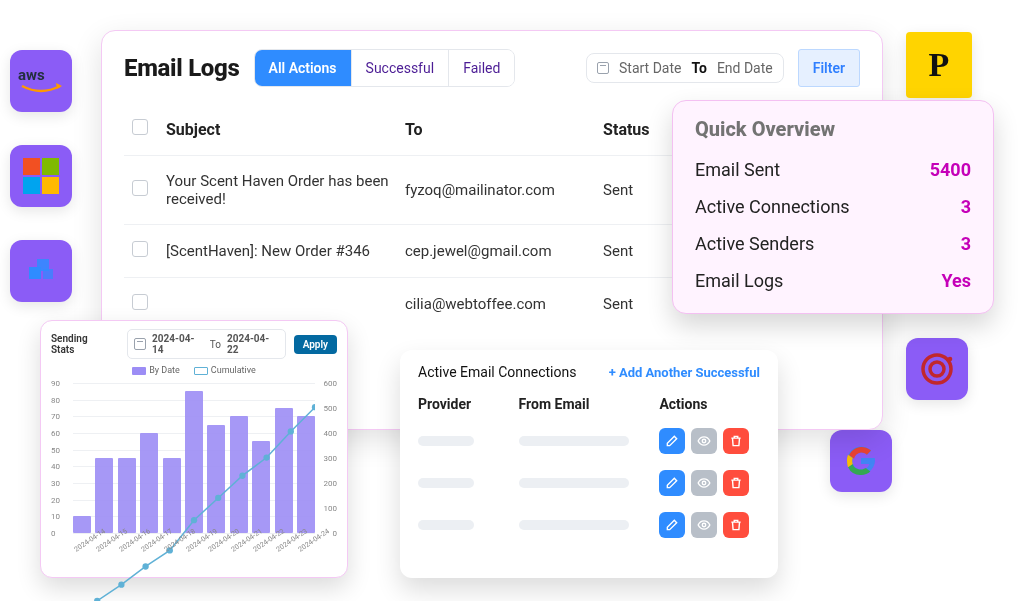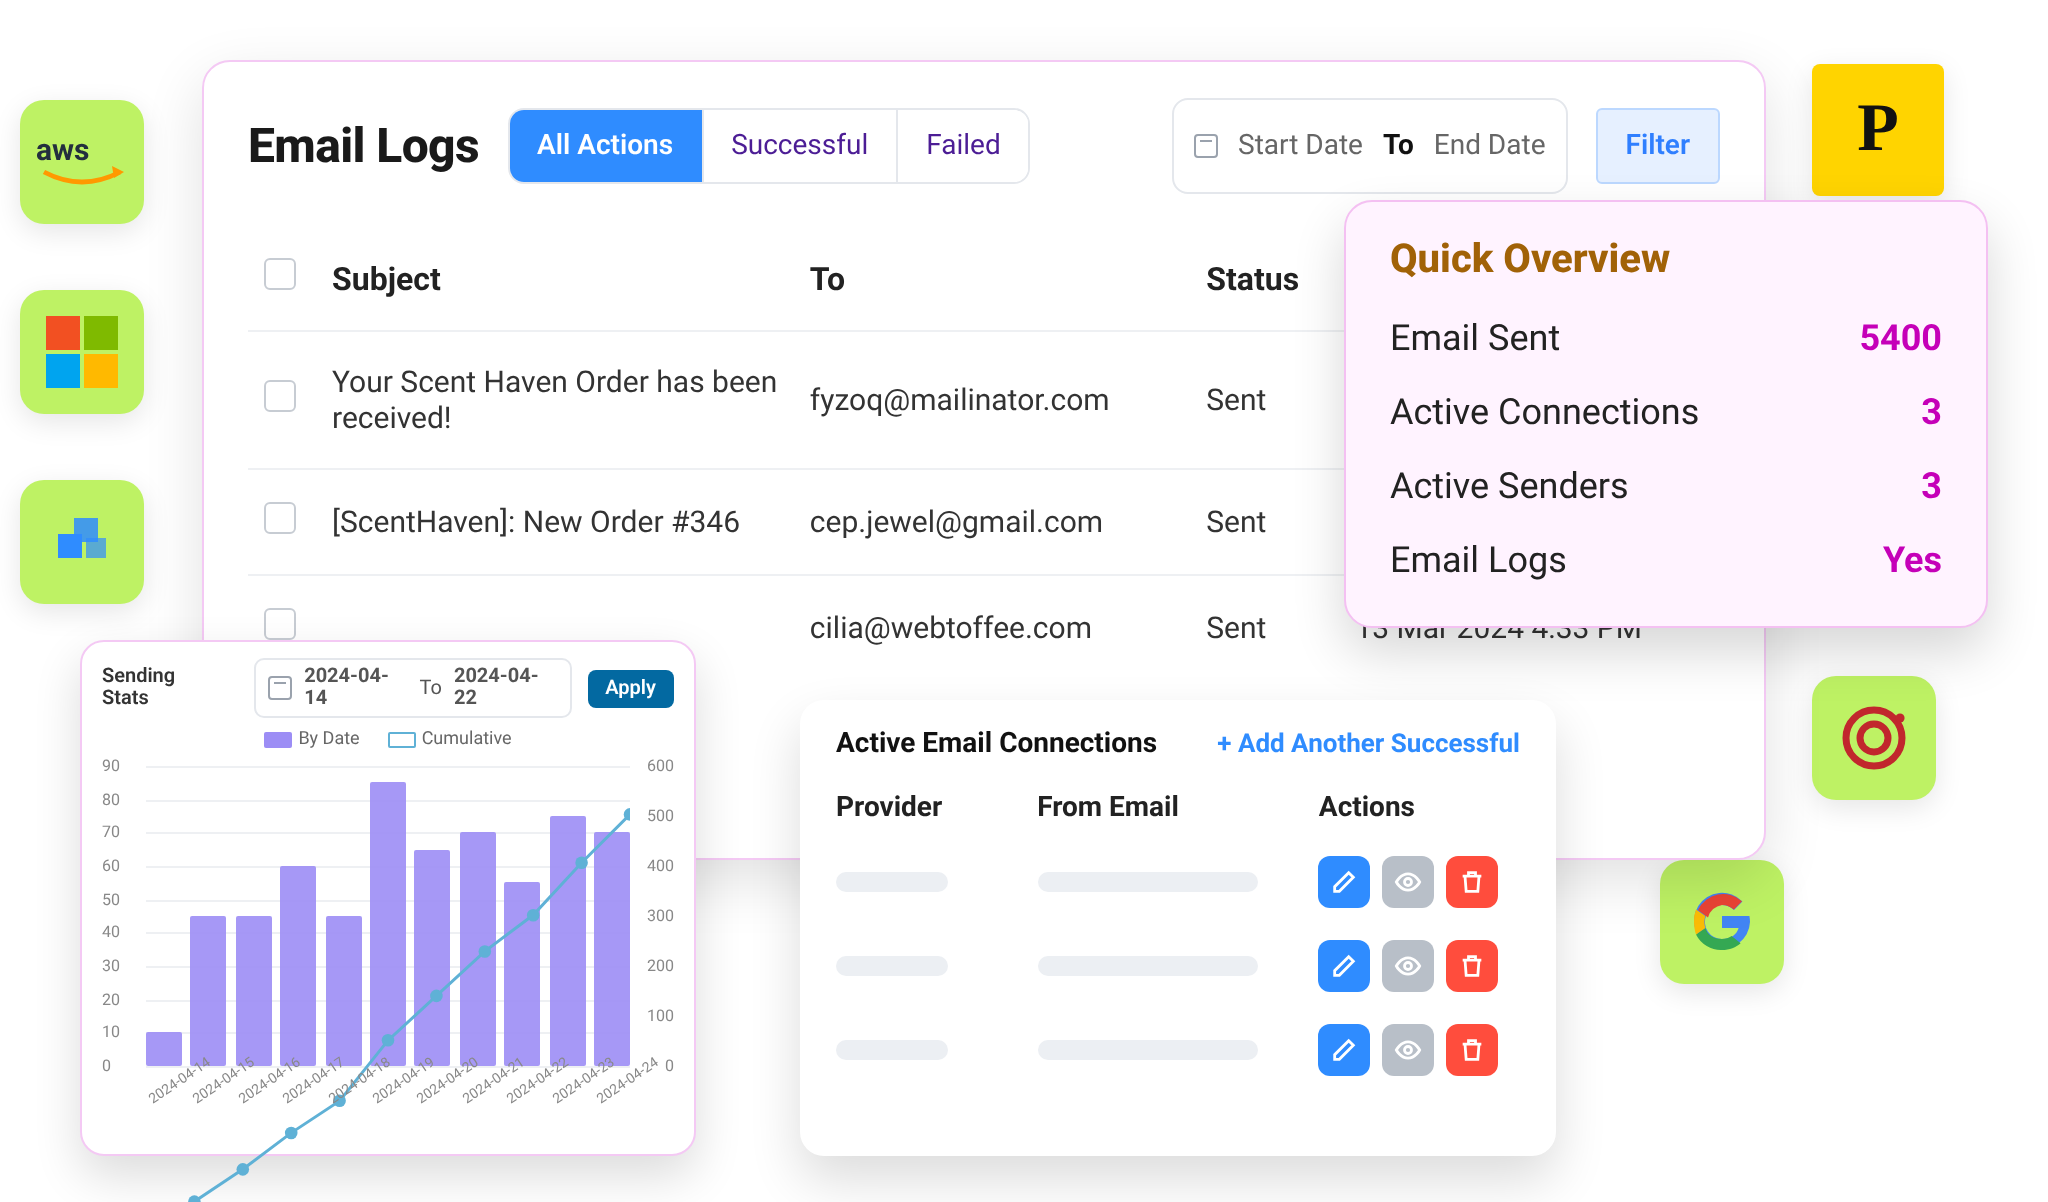--- a/index.html
+++ b/index.html
@@ -10,21 +10,21 @@
     background: #fff;
     position: relative;
     overflow: hidden;
     color: #1a1a1a;
   }
 
   
   .logo-tile {
     position: absolute;
     width: 62px; height: 62px;
-    background: #bef264;
+    background: #8b5cf6;
     border-radius: 12px;
     box-shadow: 0 4px 14px rgba(0,0,0,0.10);
     display: flex; align-items: center; justify-content: center;
   }
   .logo-tile.yellow { background: #FFD400; border-radius: 4px; }
 
   
   .panel-logs {
     position: absolute;
     left: 101px; top: 30px;
@@ -45,21 +45,21 @@
     height: 38px;
   }
   .seg-btn {
     padding: 0 14px; display: flex; align-items: center; font-size: 14px; color: #4c1d95; background:#fff;
     border-right: 1px solid #e4e7ec; cursor: pointer;
   }
   .seg-btn:last-child { border-right: none; }
   .seg-btn.active { background: #2f8cff; color: #fff; font-weight: 600; }
   .date-box {
     margin-left: auto;
-    height: 48px;
+    height: 30px;
     border: 1px solid #e4e7ec; border-radius: 8px;
     display: flex; align-items: center; padding: 0 10px; gap: 10px; color: #666; font-size: 14px; justify-content: flex-end;
   }
   .filter-btn {
     height: 38px; padding: 0 14px;
     background: #e6f0ff; color: #2f7fff; border: 1px solid #bcd8ff; border-radius: 3px;
     font-size: 14px; font-weight: 600; display:flex; align-items:center; cursor:pointer;
   }
   .tbl { width: 100%; margin-top: 22px; border-collapse: collapse; }
   .tbl th { text-align: left; font-size: 16px; font-weight: 700; padding: 10px 8px 16px; color:#222; }
@@ -71,21 +71,21 @@
   .panel-overview {
     position: absolute;
     left: 672px; top: 100px;
     width: 322px;
     background: #fff3ff;
     border: 1px solid #f4c0f2;
     border-radius: 14px;
     box-shadow: 0 12px 26px rgba(0,0,0,0.16);
     padding: 16px 22px 14px;
   }
-  .overview-title { color: #a16207; font-size: 20px; font-weight: 800; margin-bottom: 10px; }
+  .overview-title { color: #737373; font-size: 20px; font-weight: 800; margin-bottom: 10px; }
   .ov-row { display:flex; justify-content: space-between; font-size: 18px; padding: 8px 0; color:#222;}
   .ov-row .val { color:#c500b8; font-weight:700; }
 
   
   .panel-chart {
     position: absolute;
     left: 40px; top: 320px;
     width: 308px; height: 258px;
     background: #fff;
     border: 1px solid #f4c9f4;
@@ -116,21 +116,21 @@
   .panel-conn {
     position: absolute;
     left: 400px; top: 350px;
     width: 378px; height: 228px;
     background: #fff;
     border-radius: 12px;
     box-shadow: 0 12px 26px rgba(0,0,0,0.14);
     padding: 14px 18px;
   }
   .conn-head { display:flex; justify-content:space-between; align-items:center; font-size:14px; }
-  .conn-title { font-weight:700; color:#111;}
+  .conn-title { font-weight:400; color:#111;}
   .conn-add { color:#2f8cff; font-weight:700; font-size:13px; cursor:pointer;}
   .conn-cols { display:grid; grid-template-columns: 1fr 1.4fr 1fr; margin-top:16px; font-size:14px; font-weight:700; color:#222;}
   .conn-row { display:grid; grid-template-columns: 1fr 1.4fr 1fr; align-items:center; margin-top:16px;}
   .ph { height:10px; background:#eceff3; border-radius:5px;}
   .ph.sm { width:56px;} .ph.md { width:110px;}
   .acts { display:flex; gap:6px;}
   .act-btn { width:26px; height:26px; border-radius:6px; display:flex; align-items:center; justify-content:center; cursor:pointer;}
   .act-edit { background:#2f8cff;}
   .act-view { background:#b8bfc8;}
   .act-del  { background:#ff4d3d;}

